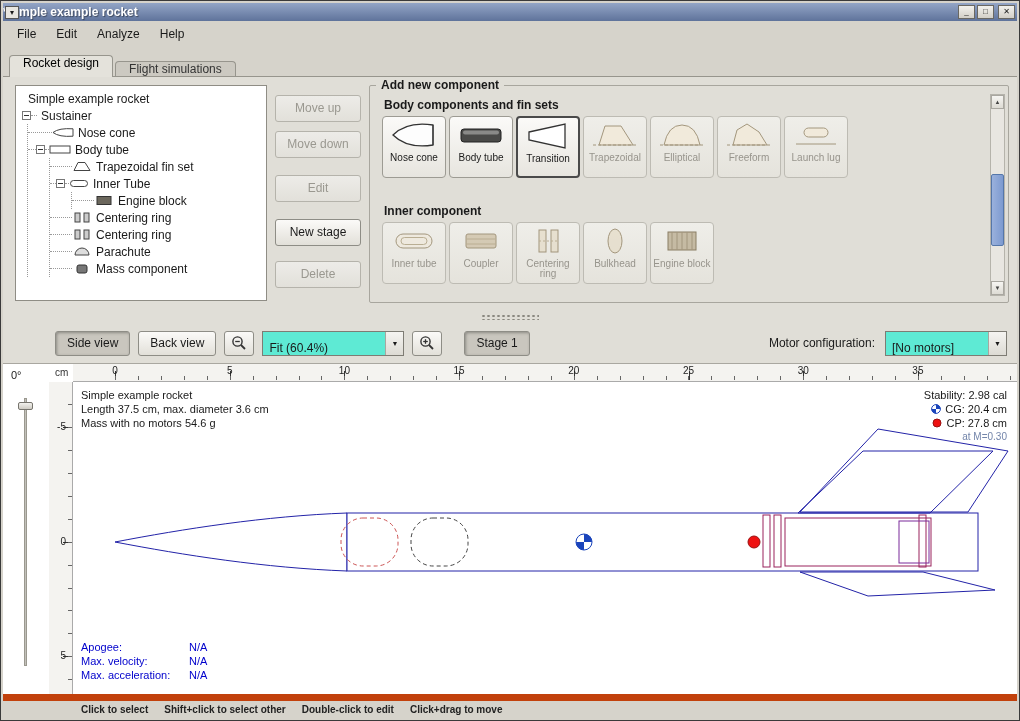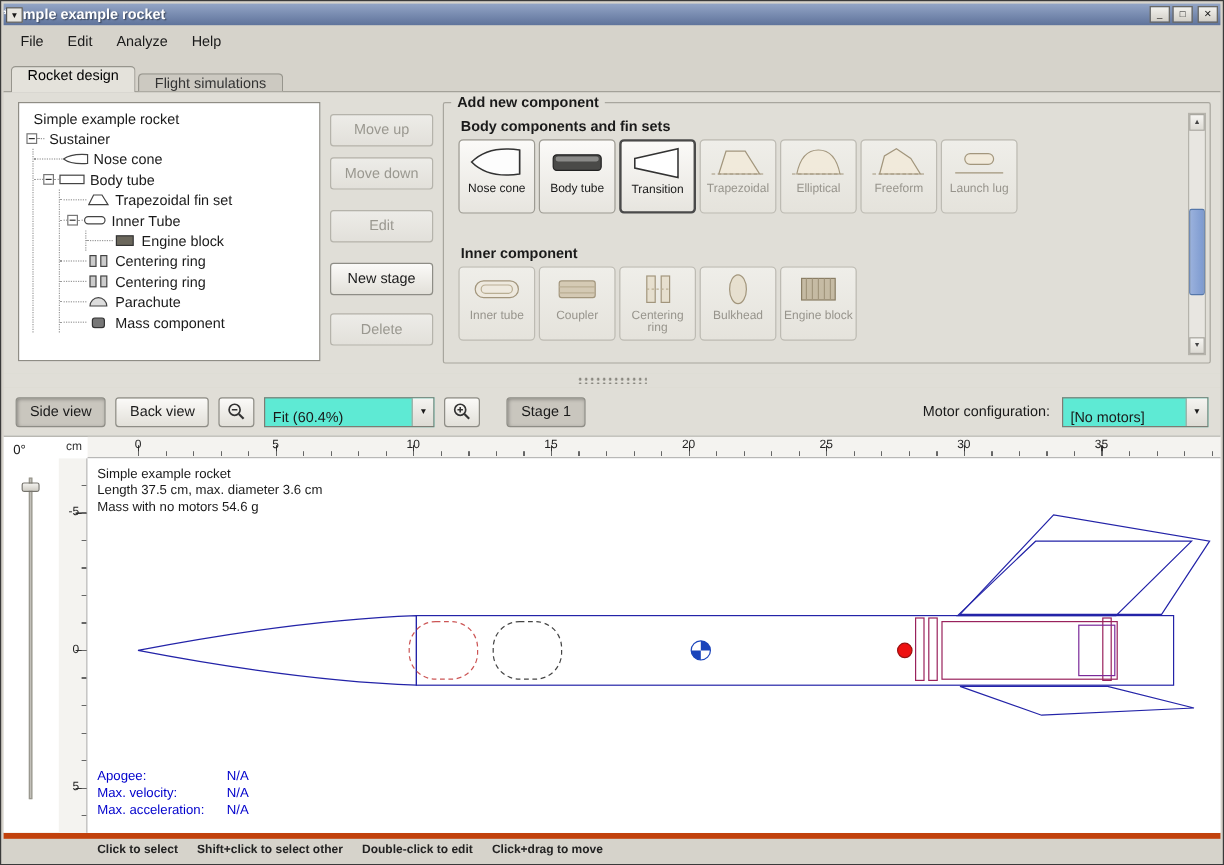--- a/index.html
+++ b/index.html
@@ -75,21 +75,21 @@
 
   
   .splitter { height: 12px; flex: 0 0 12px; background: #e0ded7; }
   .dots { width: 58px; height: 6px; margin: 3px auto 0;
           background-image: radial-gradient(circle, #8a8880 1px, transparent 1.4px);
           background-size: 5px 4px; }
   .toolbar { height: 40px; flex: 0 0 40px; background: #e0ded7; display: flex;
              align-items: center; padding: 0 10px; gap: 8px; }
   .tbtn { height: 25px; padding: 0 11px; line-height: 23px; background: linear-gradient(#fbfaf8,#e2e0d9);
           border: 1px solid #8e8d86; border-radius: 3px; white-space: nowrap; }
-  .tbtn.toggled { background: #c9c6be; box-shadow: inset 1px 1px 3px rgba(0,0,0,.3); }
+  .tbtn.toggled { background: #c9c6be; box-shadow: inset 1px 1px 3px rgba(0,0,0,.3); margin-left: 42px; }
   .tbtn.icon-btn { padding: 0 6px; display: flex; align-items: center; }
   .combo { display: flex; align-items: flex-end; height: 25px; border: 1px solid #7e7c74; background: #5eead4; }
   .combo .val { flex: 1; padding: 0 6px; white-space: nowrap; }
   .combo .arrow { width: 18px; height: 100%; border-left: 1px solid #a9a7a0; font-size: 7px;
                   background: linear-gradient(#f5f4f1,#dddbd4); display: flex; align-items: center; justify-content: center; }
   .combo.zoom { width: 142px; }
   .combo.mc { width: 122px; }
   .spacer { flex: 1; }
   .mc-label { margin-right: 2px; }
 
@@ -121,21 +121,21 @@
   .canvas-text { position: absolute; font-size: 11px; line-height: 14px; }
   .ct-tl { left: 8px; top: 6px; }
   .ct-tr { right: 10px; top: 6px; text-align: right; }
   .ct-tr .row { display: flex; justify-content: flex-end; align-items: center; gap: 4px; }
   .ct-tr .mach { font-size: 10px; color: #7385aa; }
   .ct-bl { left: 8px; bottom: 12px; color: #0000cc; }
   .fi-row { display: flex; }
   .fi-label { width: 108px; }
 
   
-  .statusbar { height: 24px; flex: 0 0 24px; background: #d6d3cb; border-top: 5px solid #c2410c;
+  .statusbar { height: 24px; flex: 0 0 24px; background: #d6d3cb; border-top: 7px solid #c2410c;
                display: flex; align-items: center; gap: 16px; padding-left: 78px;
                font-size: 10px; font-weight: bold; color: #222; }
 </style>
 </head>
 <body>
 
 <div class="window">
 
   <div class="titlebar">
     <div class="appicon"><span>▾</span></div>
@@ -491,20 +491,38 @@
         </g>
         <circle cx="681" cy="160" r="6" fill="#ee1111" stroke="#991111"></circle>
       </svg>
 
       <div class="canvas-text ct-tl">
         <div>Simple example rocket</div>
         <div>Length 37.5 cm, max. diameter 3.6 cm</div>
         <div>Mass with no motors 54.6 g</div>
       </div>
 
+      <div class="canvas-text ct-tr">
+        <div>Stability: 2.98 cal</div>
+        <div class="row">
+          <svg width="10" height="10" viewBox="0 0 10 10">
+              <circle cx="5" cy="5" r="4.4" fill="#fff" stroke="#1a44bb"></circle>
+              <path d="M5,5 L5,0.6 A4.4,4.4 0 0 1 9.4,5 Z" fill="#1a44bb"></path>
+              <path d="M5,5 L5,9.4 A4.4,4.4 0 0 1 0.6,5 Z" fill="#1a44bb"></path>
+            </svg>
+          <span>CG: 20.4 cm</span>
+        </div>
+        <div class="row">
+          <svg width="10" height="10" viewBox="0 0 10 10">
+              <circle cx="5" cy="5" r="4" fill="#ee1111" stroke="#991111"></circle>
+            </svg>
+          <span>CP: 27.8 cm</span>
+        </div>
+        <div class="mach">at M=0.30</div>
+      </div>
 
       <div class="canvas-text ct-bl">
         <div class="fi-row">
             <span class="fi-label">Apogee:</span>
             <span>N/A</span>
           </div>
         <div class="fi-row">
             <span class="fi-label">Max. velocity:</span>
             <span>N/A</span>
           </div>

